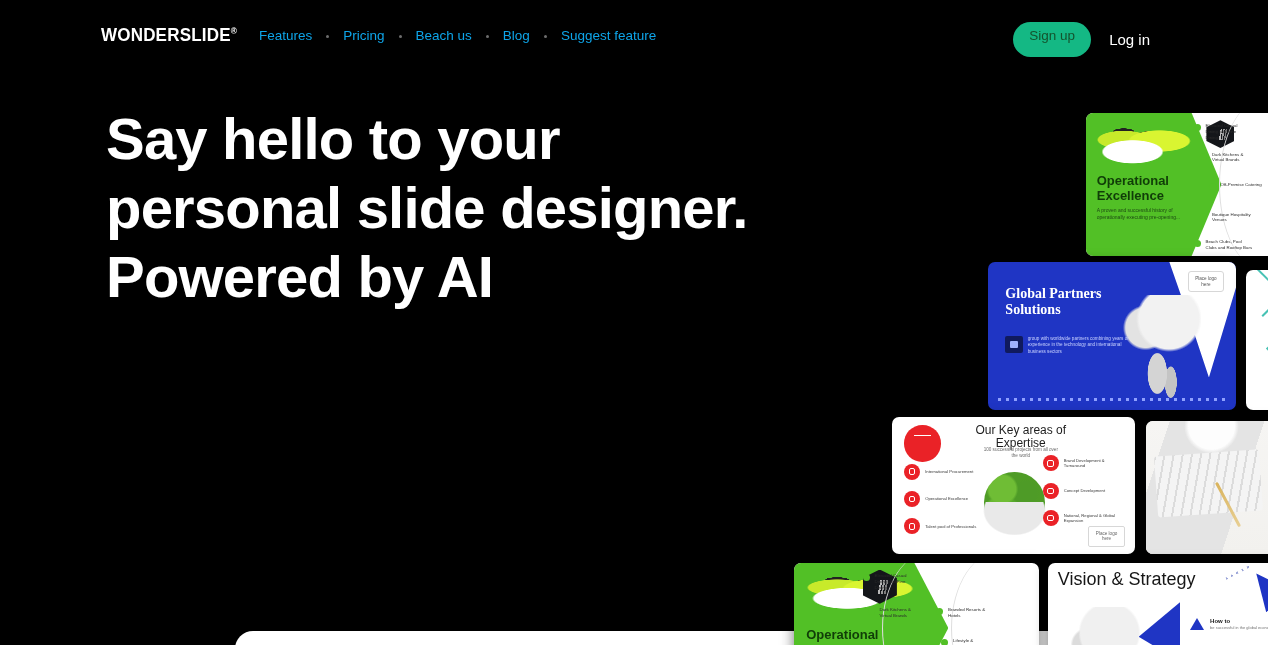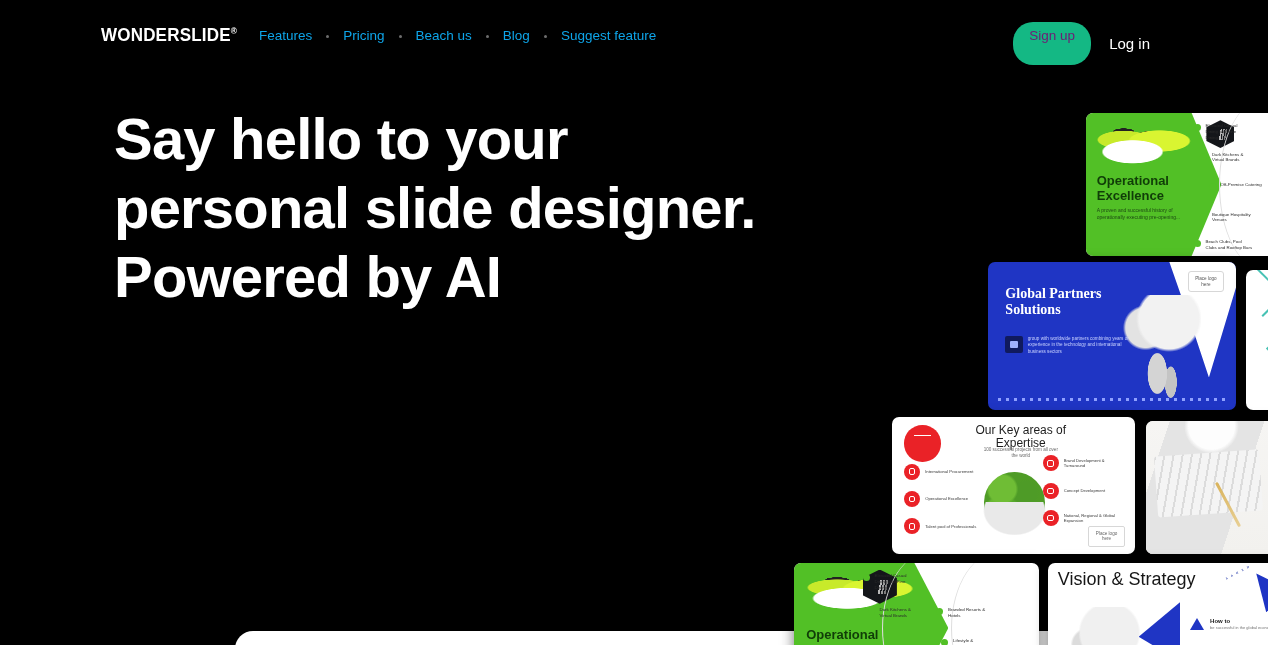--- a/index.html
+++ b/index.html
@@ -31,30 +31,30 @@
   .navlink {
     color: #0ea5e9; font-size: 13.5px; line-height: 18px;
     text-decoration: none; white-space: nowrap; cursor: pointer;
   }
   .navdot {
     width: 3px; height: 3px; border-radius: 50%;
     background: #6d6d6d; margin: 0 14px; flex: none;
   }
   .nav-right { position: absolute; right: 118px; top: 22px; display: flex; align-items: center; gap: 18px; }
   .signup-btn {
-    background: #14b884; color: #701a75;
+    background: #14b884; color: #14532d;
     border: none; border-radius: 20px;
-    font-size: 13.5px; padding: 6px 16px 22px;
+    font-size: 13.5px; padding: 6px 16px 14px;
     font-family: "Liberation Sans", sans-serif;
     cursor: pointer; white-space: nowrap;
   }
   .login-link { color: #ffffff; font-size: 15px; text-decoration: none; cursor: pointer; white-space: nowrap; }
 
   
-  .hero { position: absolute; left: 114px; top: 104px; width: 700px; z-index: 30; }
+  .hero { position: absolute; left: 106px; top: 104px; width: 700px; z-index: 30; }
   .hero h1 {
     color: #ffffff; font-size: 58px; line-height: 69px;
     font-weight: 700; letter-spacing: -0.8px;
     font-family: "Liberation Sans", sans-serif;
   }
   .hero-sub {
     margin-top: 28px;
     color: #f0f0f0; font-size: 20.5px; line-height: 39px; font-weight: 400;
     max-width: 540px;
   }

